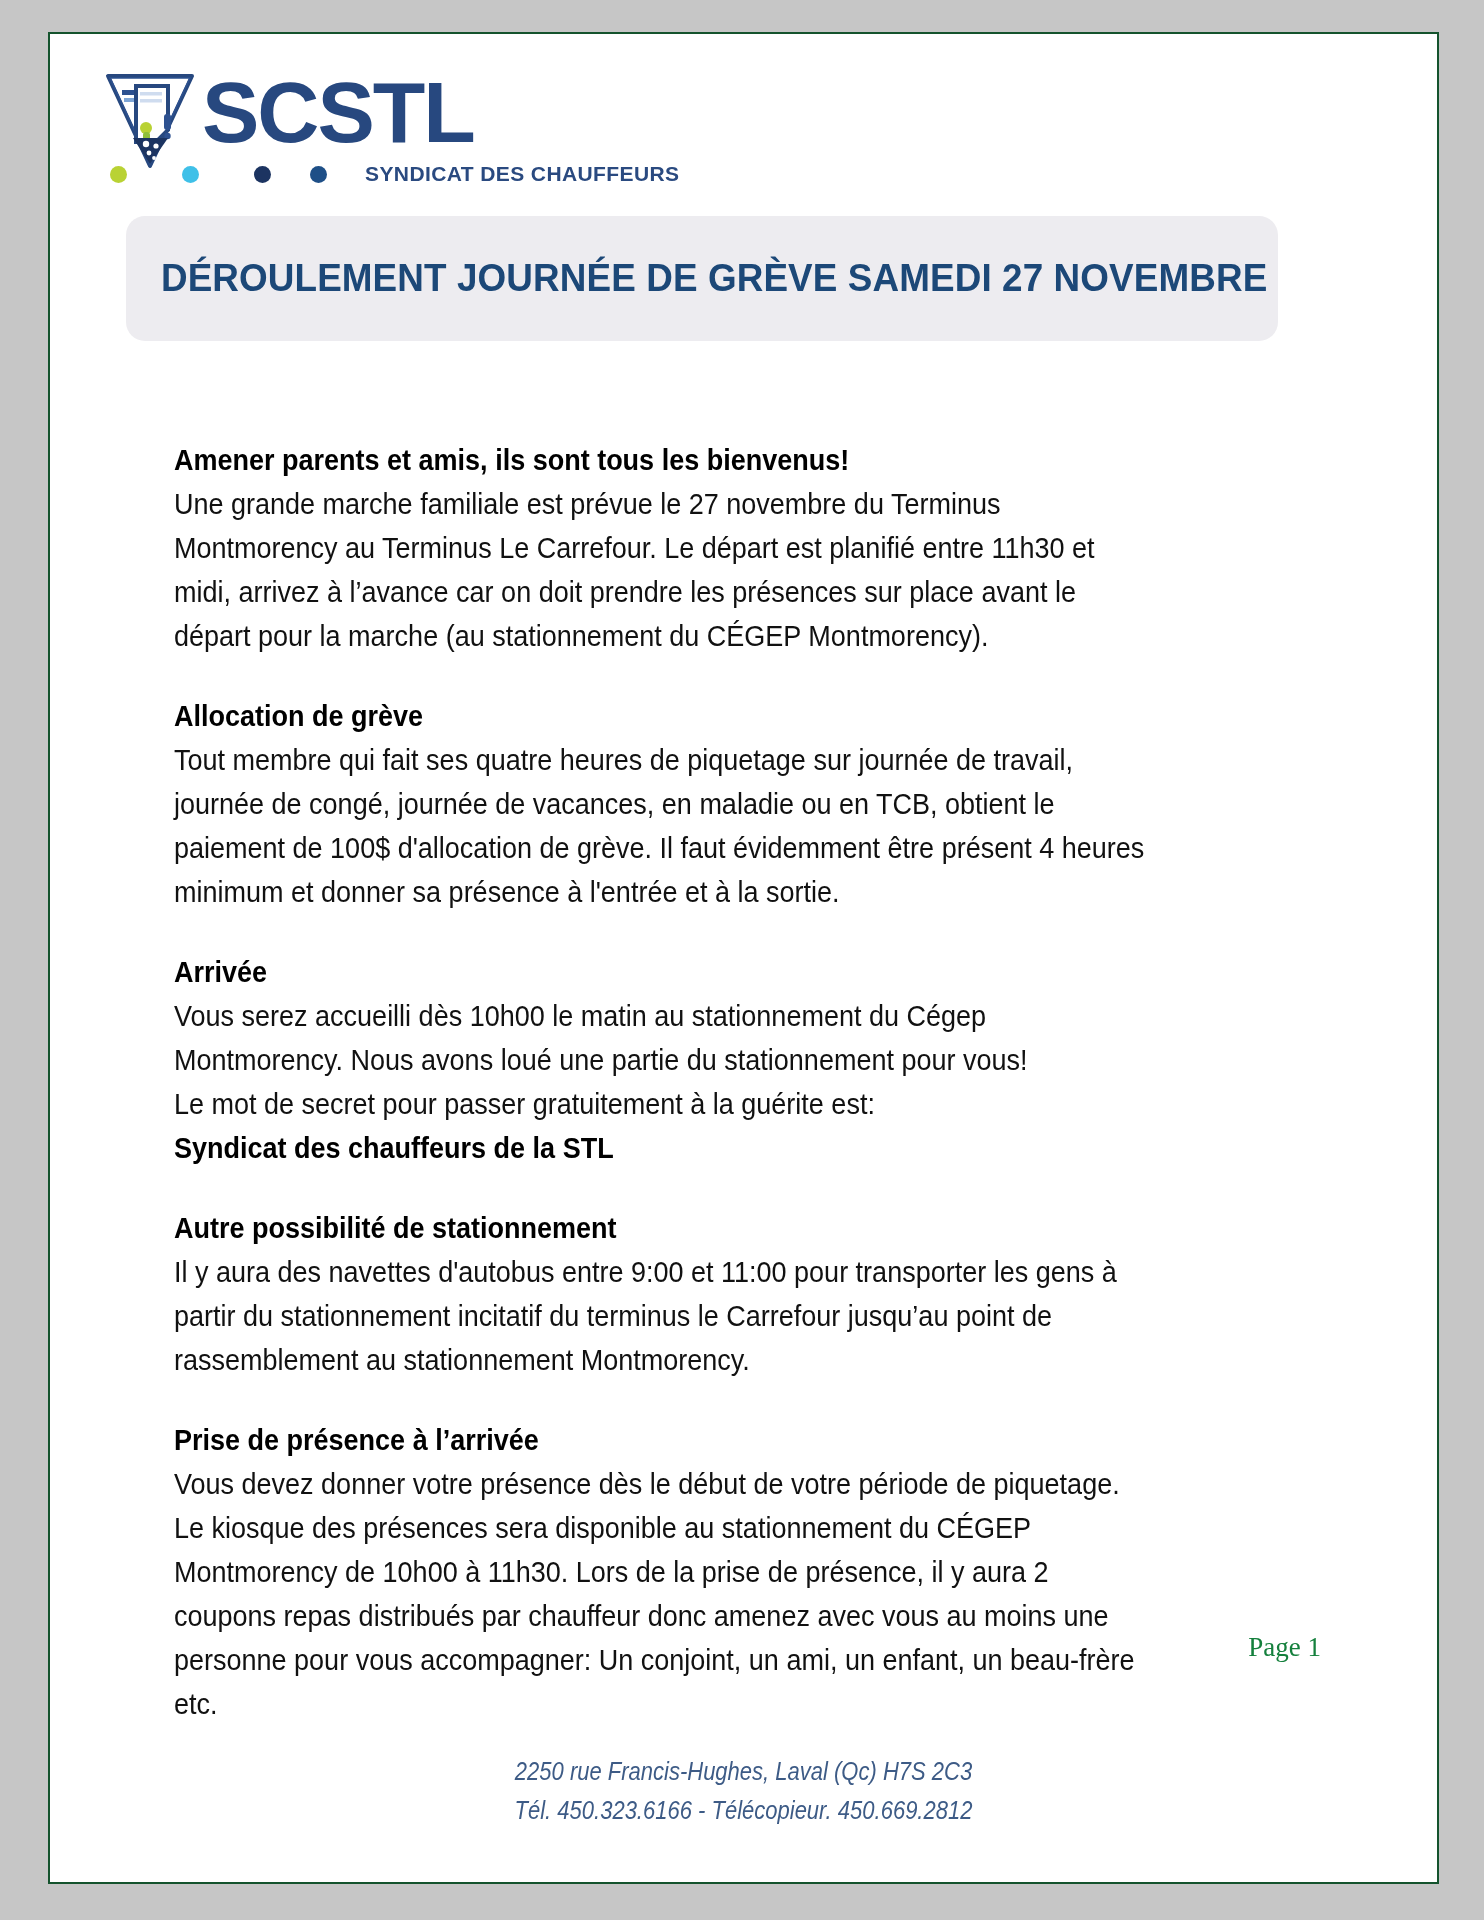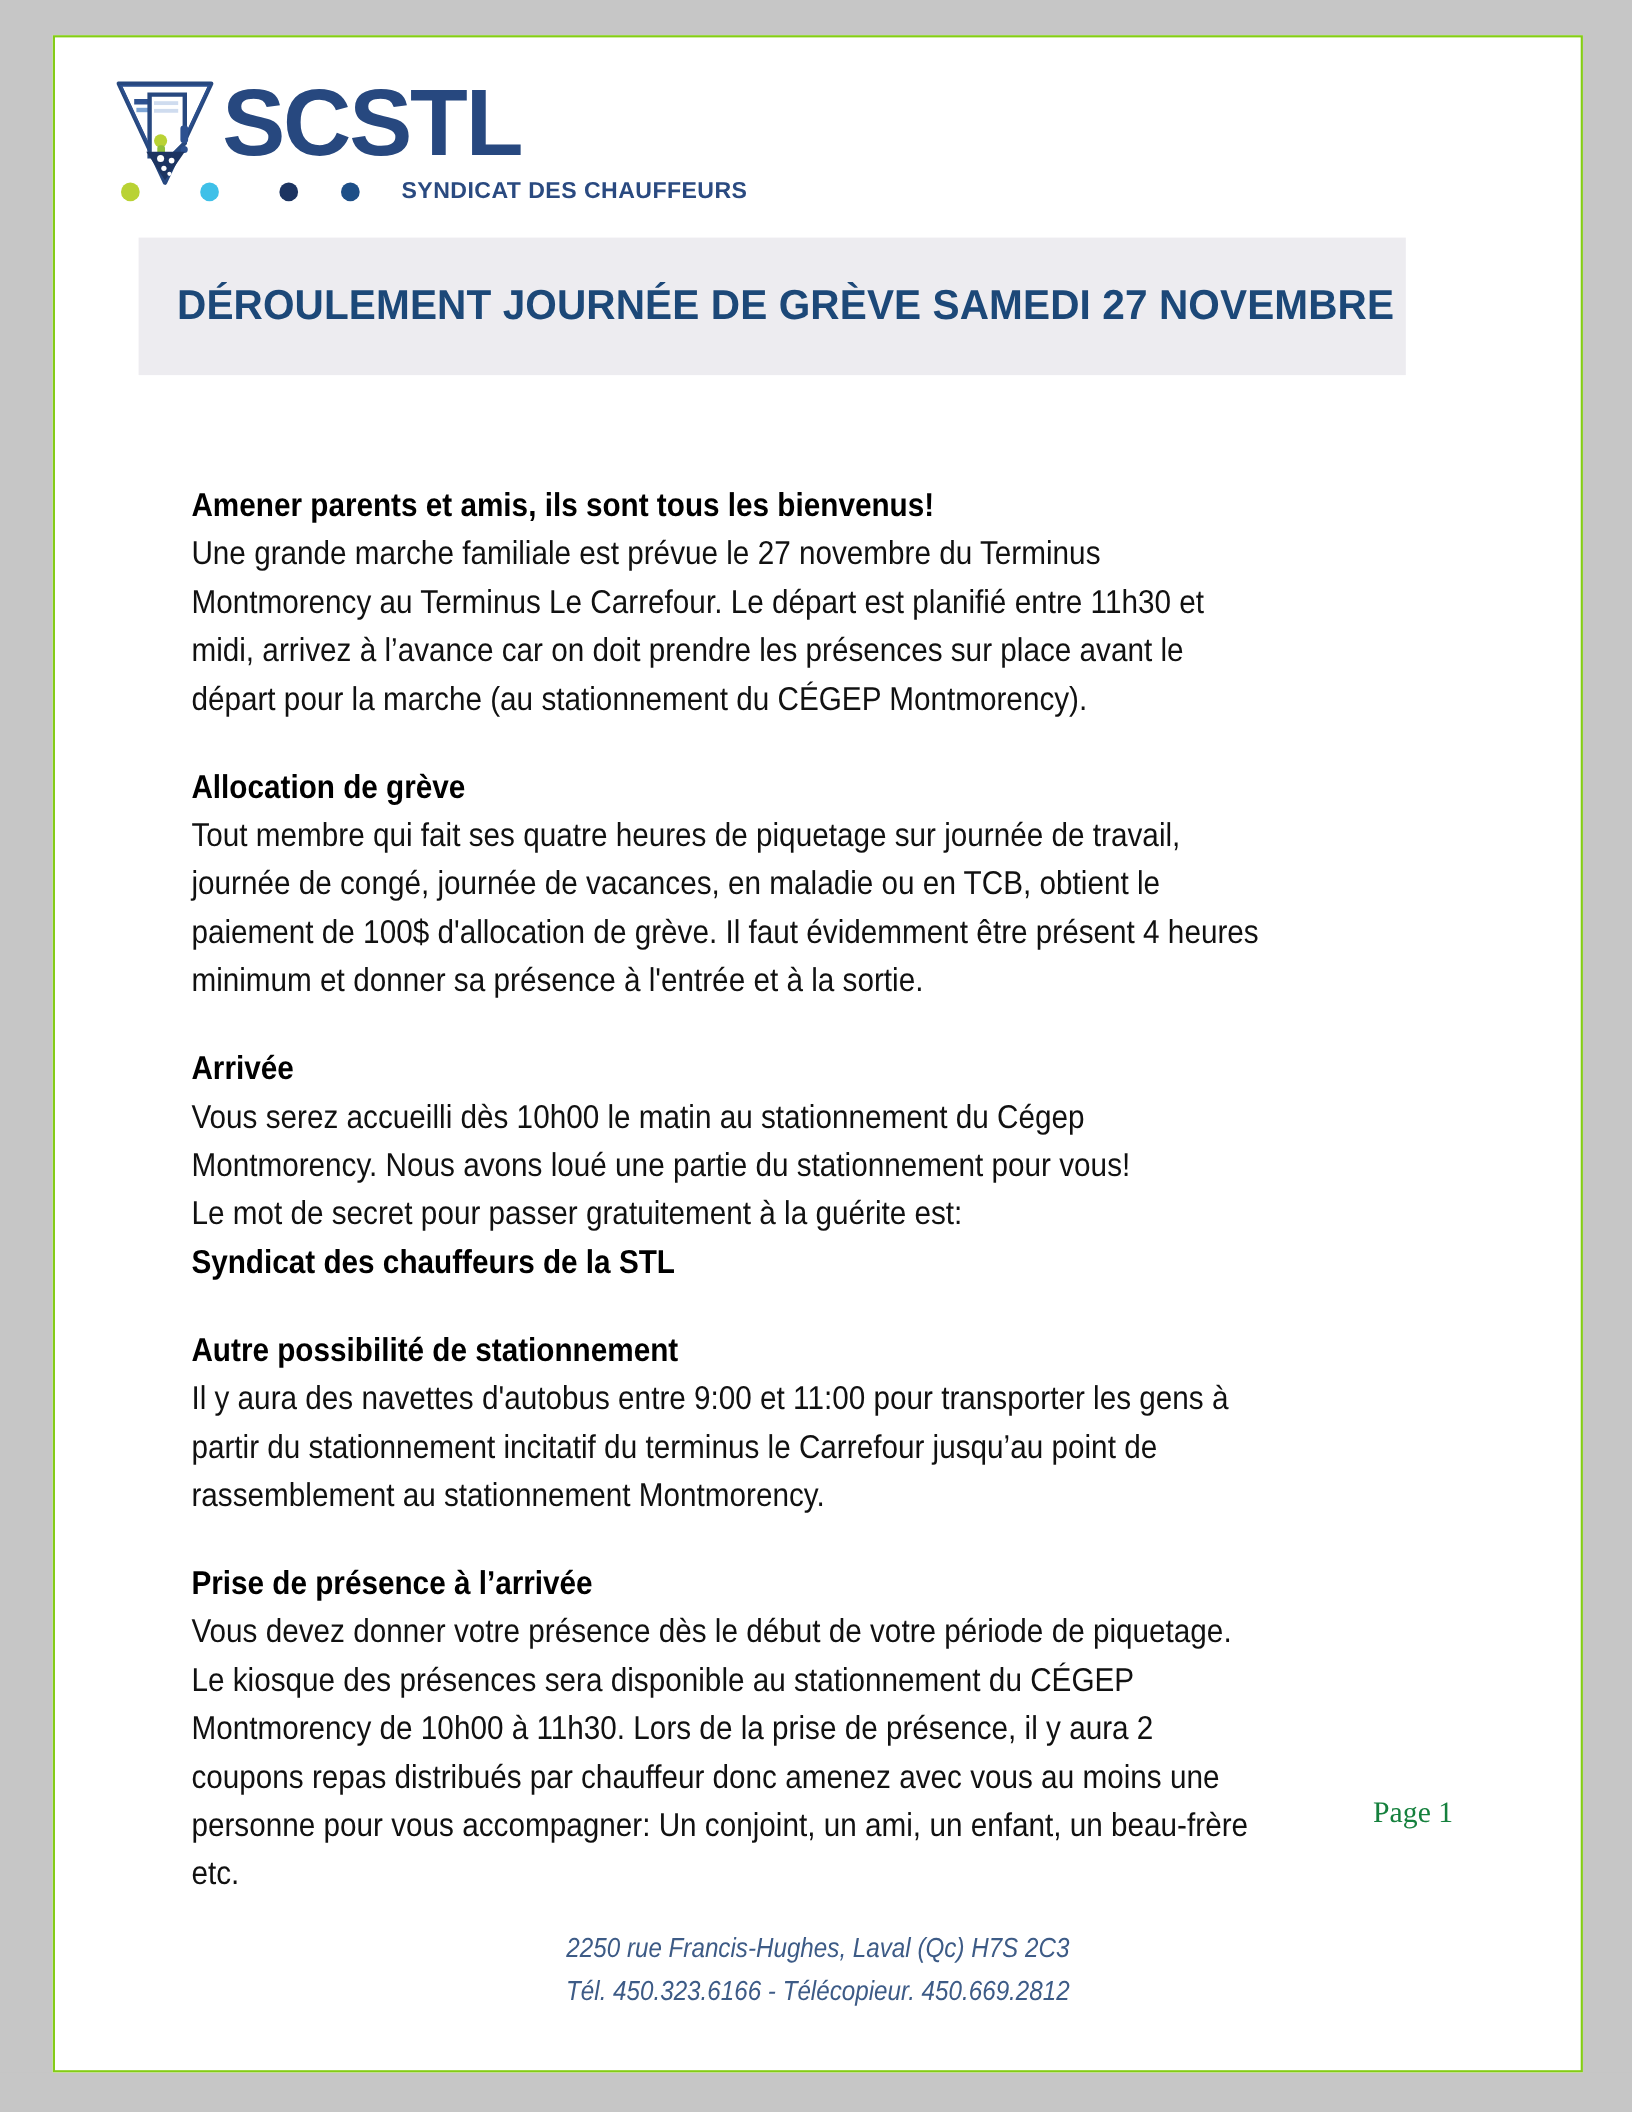--- a/index.html
+++ b/index.html
@@ -18,21 +18,21 @@
     box-sizing: border-box;
     overflow: hidden;
   }
   
   .sheet-frame {
     position: absolute;
     left: 48px;
     top: 32px;
     right: 45px;
     bottom: 36px;
-    border: 2px solid #84cc16;
+    border: 2px solid #14532d;
     background: #ffffff;
     box-sizing: border-box;
     padding-left: 40px;
   }
   .page-bg-left  { position:absolute; left:0; top:0; width:48px; height:1920px; background:#c6c6c6; }
   .page-bg-right { position:absolute; right:0; top:0; width:45px; height:1920px; background:#c6c6c6; }
   .page-bg-top   { position:absolute; left:0; top:0; width:1484px; height:32px; background:#c6c6c6; }
   .page-bg-bot   { position:absolute; left:0; bottom:0; width:1484px; height:36px; background:#c6c6c6; }
 
   .content {
@@ -93,20 +93,21 @@
   
   .title-banner {
     position: absolute;
     left: 76px;
     top: 182px;
     width: 1152px;
     height: 125px;
     background: #edecf0;
     display: flex;
     align-items: center;
+    border-radius: 19px;
   }
   .title-text {
     font-family: "Liberation Sans", sans-serif;
     font-weight: bold;
     font-size: 38px;
     color: #1c4878;
     letter-spacing: 0.1px;
     padding-left: 36px;
     transform: scaleX(0.97);
     transform-origin: left center;

